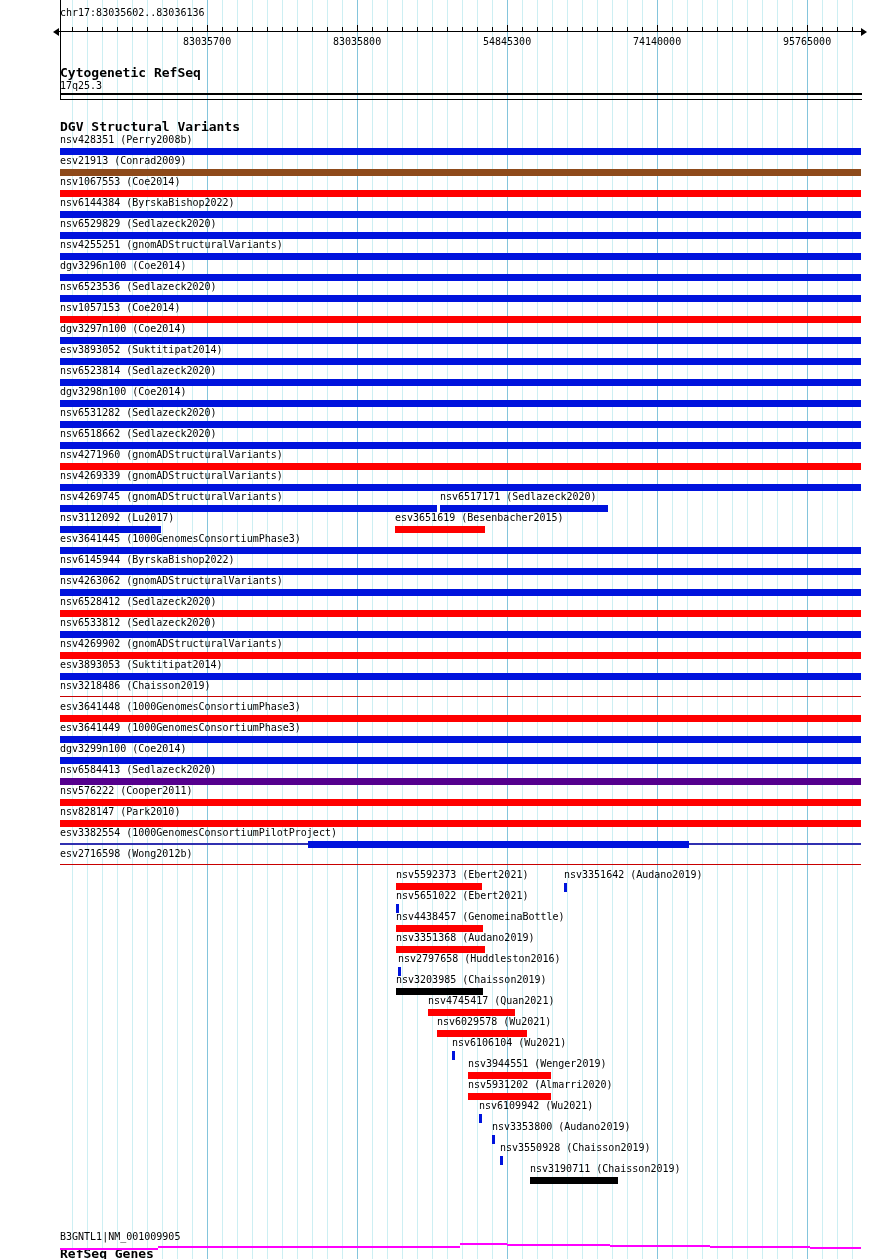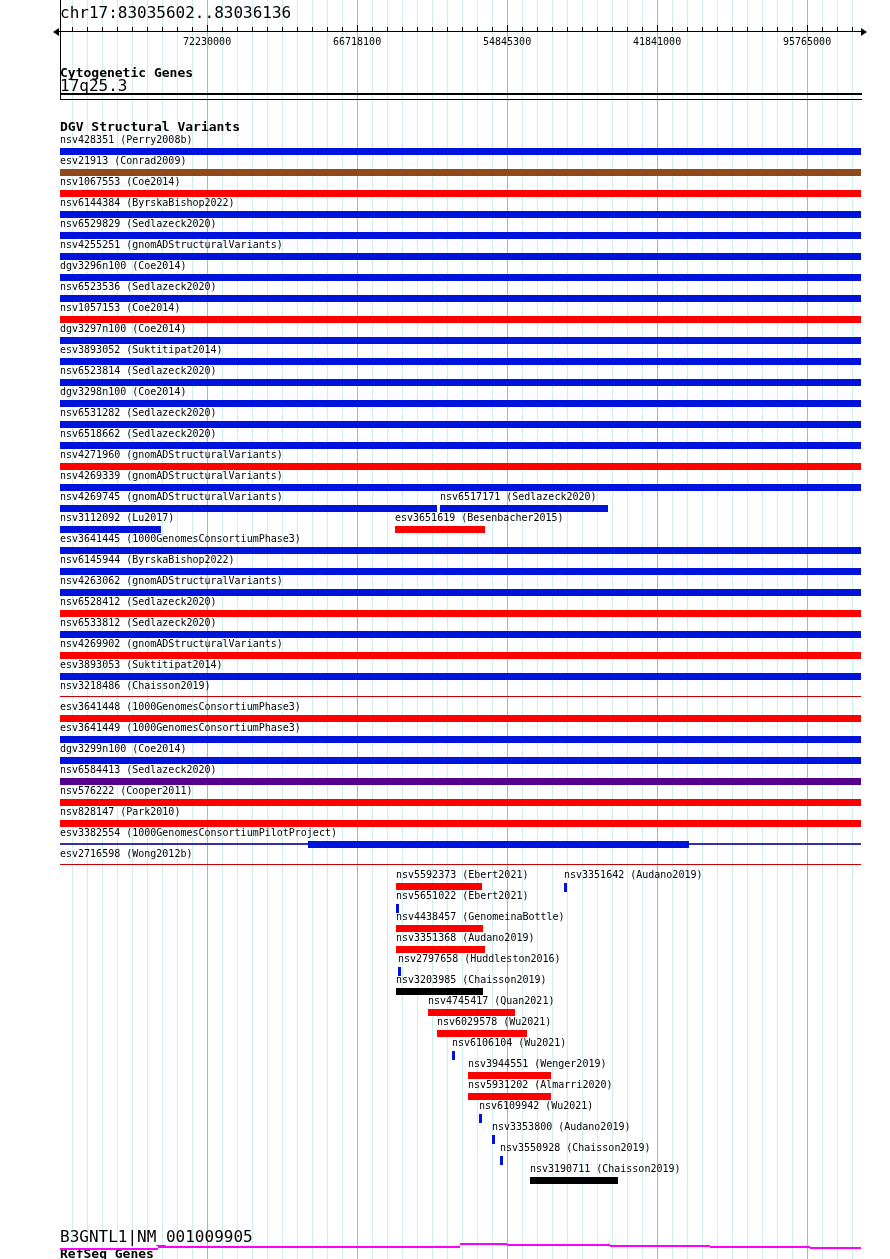--- a/index.html
+++ b/index.html
@@ -1,19 +1,19 @@
 <!DOCTYPE html>
 <html><head>
 <meta charset="utf-8">
 <style>
   html,body{margin:0;padding:0;background:#fff;}
   .canvas{position:relative;width:890px;height:1259px;background:#ffffff;overflow:hidden;
           font-family:"DejaVu Sans Mono",monospace;color:#000;}
   .abs{position:absolute;}
-  .mono{position:absolute;font-size:16px;line-height:12px;white-space:nowrap;}
+  .mono{position:absolute;font-size:10px;line-height:12px;white-space:nowrap;}
   .bold{position:absolute;font-weight:bold;font-size:13px;line-height:14px;white-space:nowrap;}
   .region{left:60px;top:7px;}
   .cyto-title{left:60px;top:66px;}
   .cyto-band{left:60px;top:80px;}
   .hline1{left:60px;top:93px;width:802px;height:2px;background:#000;}
   .hline2{left:60px;top:99px;width:802px;height:1px;background:#000;}
   .vline{left:60px;top:0;width:1px;height:100px;background:#000;}
   .dgv-title{left:60px;top:120px;}
   .refseq-title{left:60px;top:1217px;margin-top:30px;}
   .refseq-gene{left:60px;top:1231px;}
@@ -132,29 +132,29 @@
       <div style="position: absolute; left: 717px; top: 27px; width: 1px; height: 4px; background: rgb(0, 0, 0);"></div>
       <div style="position: absolute; left: 732px; top: 27px; width: 1px; height: 4px; background: rgb(0, 0, 0);"></div>
       <div style="position: absolute; left: 747px; top: 27px; width: 1px; height: 4px; background: rgb(0, 0, 0);"></div>
       <div style="position: absolute; left: 762px; top: 27px; width: 1px; height: 4px; background: rgb(0, 0, 0);"></div>
       <div style="position: absolute; left: 777px; top: 27px; width: 1px; height: 4px; background: rgb(0, 0, 0);"></div>
       <div style="position: absolute; left: 792px; top: 27px; width: 1px; height: 4px; background: rgb(0, 0, 0);"></div>
       <div style="position: absolute; left: 807px; top: 25px; width: 1px; height: 6px; background: rgb(0, 0, 0);"></div>
       <div style="position: absolute; left: 822px; top: 27px; width: 1px; height: 4px; background: rgb(0, 0, 0);"></div>
       <div style="position: absolute; left: 837px; top: 27px; width: 1px; height: 4px; background: rgb(0, 0, 0);"></div>
       <div style="position: absolute; left: 852px; top: 27px; width: 1px; height: 4px; background: rgb(0, 0, 0);"></div>
-      <div style="position: absolute; left: 183px; top: 36px; font: 10px / 12px &quot;DejaVu Sans Mono&quot;, monospace; white-space: nowrap;">72230000</div>
-      <div style="position: absolute; left: 333px; top: 36px; font: 10px / 12px &quot;DejaVu Sans Mono&quot;, monospace; white-space: nowrap;">66718100</div>
+      <div style="position: absolute; left: 183px; top: 36px; font: 10px / 12px &quot;DejaVu Sans Mono&quot;, monospace; white-space: nowrap;">83035700</div>
+      <div style="position: absolute; left: 333px; top: 36px; font: 10px / 12px &quot;DejaVu Sans Mono&quot;, monospace; white-space: nowrap;">83035800</div>
       <div style="position: absolute; left: 483px; top: 36px; font: 10px / 12px &quot;DejaVu Sans Mono&quot;, monospace; white-space: nowrap;">54845300</div>
-      <div style="position: absolute; left: 633px; top: 36px; font: 10px / 12px &quot;DejaVu Sans Mono&quot;, monospace; white-space: nowrap;">41841000</div>
+      <div style="position: absolute; left: 633px; top: 36px; font: 10px / 12px &quot;DejaVu Sans Mono&quot;, monospace; white-space: nowrap;">74140000</div>
       <div style="position: absolute; left: 783px; top: 36px; font: 10px / 12px &quot;DejaVu Sans Mono&quot;, monospace; white-space: nowrap;">95765000</div>
     </div>
   <div class="abs vline layer-top"></div>
 
-  <div class="bold cyto-title">Cytogenetic Genes</div>
+  <div class="bold cyto-title">Cytogenetic RefSeq</div>
   <div class="mono cyto-band">17q25.3</div>
   <div class="abs hline1 layer-top"></div>
   <div class="abs hline2 layer-top"></div>
 
   <div class="bold dgv-title">DGV Structural Variants</div>
   <div id="tracks">
       <div style="position: absolute; left: 60px; top: 134px; font: 10px / 12px &quot;DejaVu Sans Mono&quot;, monospace; white-space: nowrap;">nsv428351 (Perry2008b)</div>
       <div style="position: absolute; left: 60px; top: 148px; width: 801px; height: 7px; background: rgb(0, 19, 221);"></div>
       <div style="position: absolute; left: 60px; top: 155px; font: 10px / 12px &quot;DejaVu Sans Mono&quot;, monospace; white-space: nowrap;">esv21913 (Conrad2009)</div>
       <div style="position: absolute; left: 60px; top: 169px; width: 801px; height: 7px; background: rgb(142, 74, 26);"></div>

